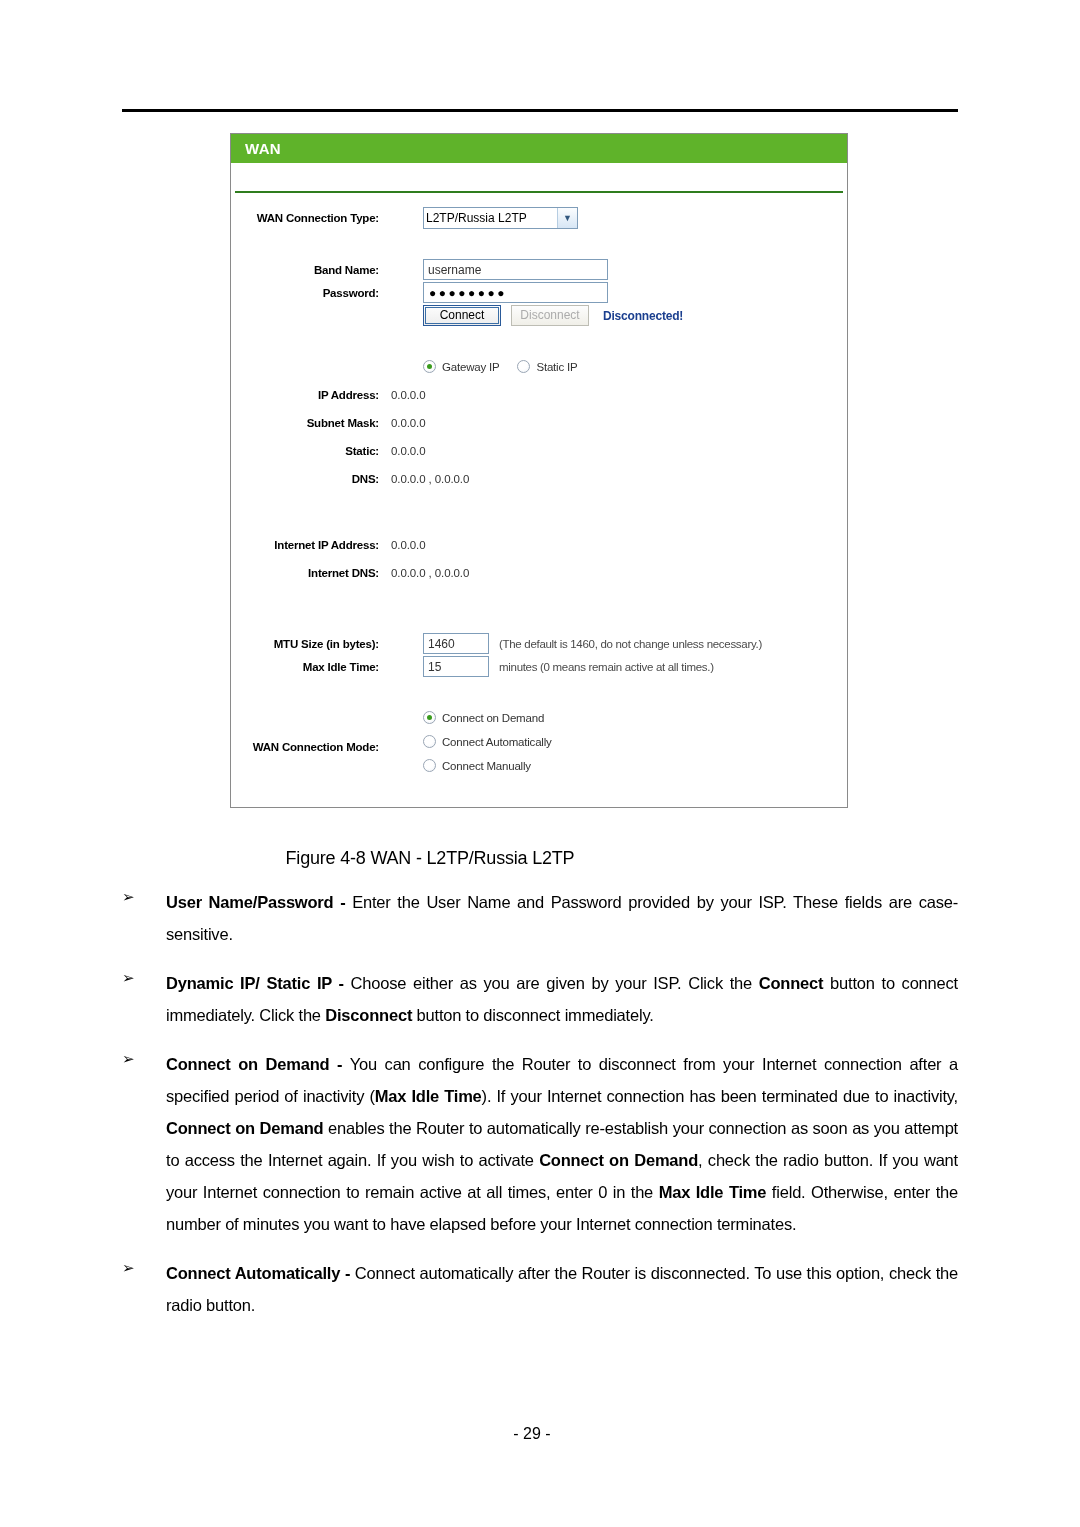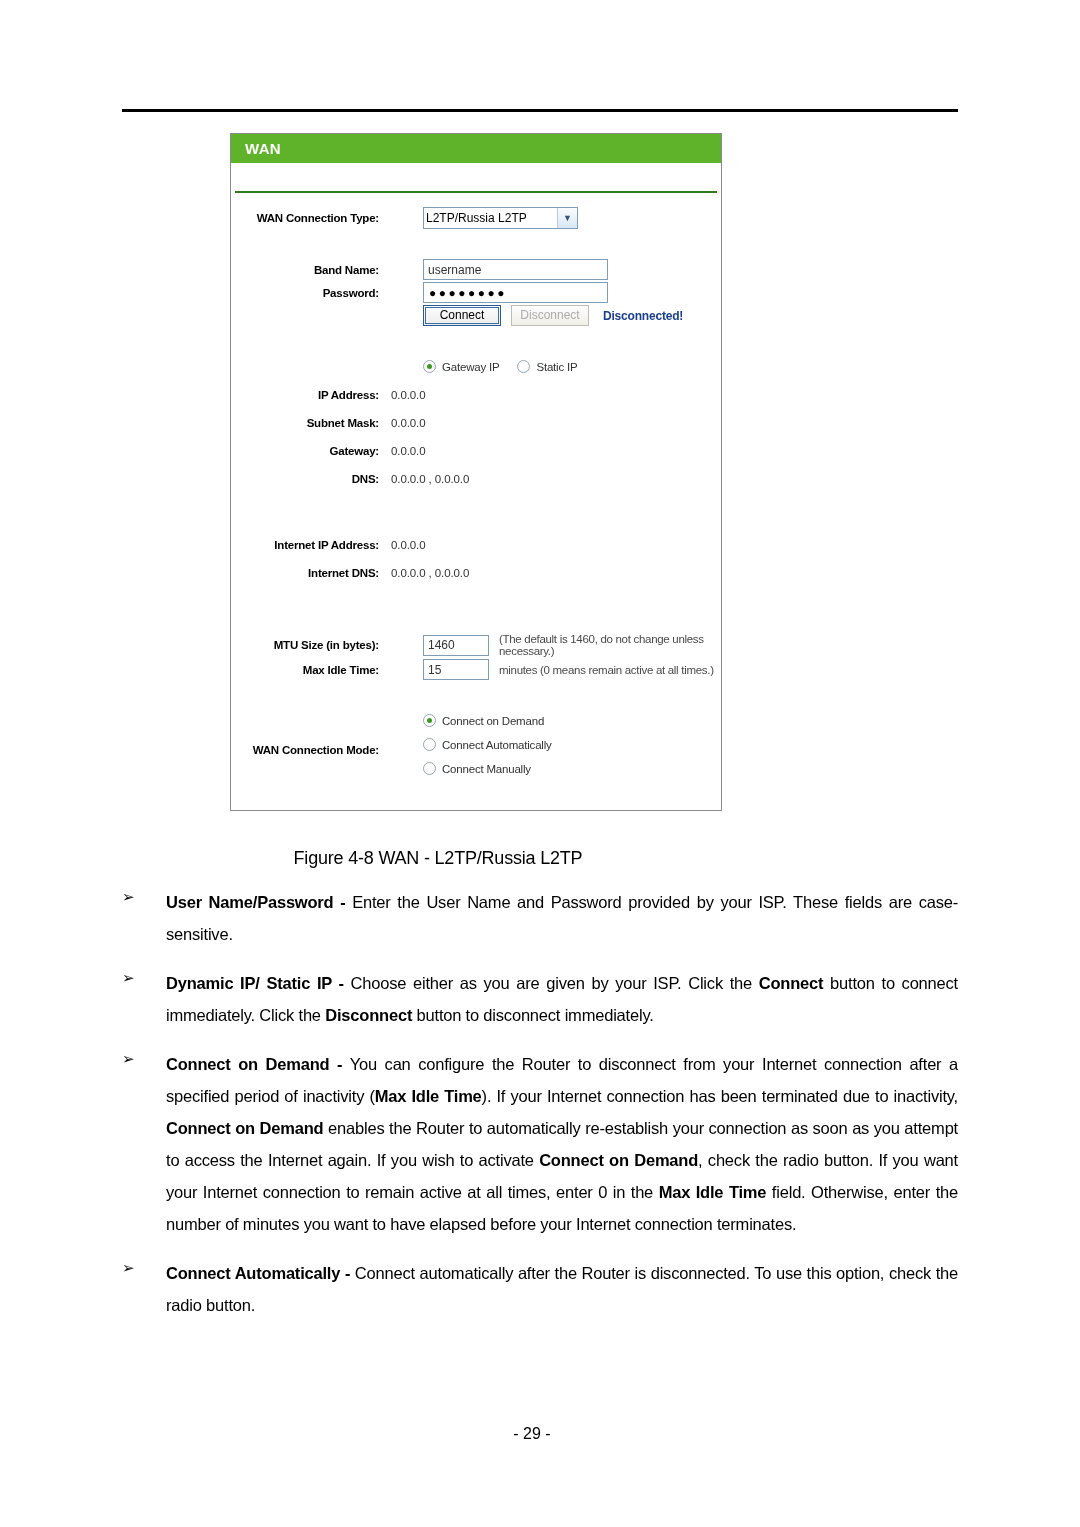--- a/index.html
+++ b/index.html
@@ -24,21 +24,21 @@
   .hdr-product{
     background:#000;color:#fff;font-size:17px;font-weight:bold;
     padding:3px 12px 4px 12px;letter-spacing:-0.1px;
   }
   .hdr-rule{
     position:absolute;left:0;top:33px;width:836px;height:3px;background:#000;
   }
 
   
   .panel{
-    position:absolute;left:230px;top:133px;width:492px;
+    position:absolute;left:230px;top:133px;width:618px;
     border:1px solid #8a8a8a;
     background:#ffffff;
     box-sizing:border-box;
   }
   .panel-title{
     background:#5fb32a;color:#ffffff;
     font-size:15px;font-weight:bold;
     padding:6px 0 6px 14px;
     letter-spacing:0.3px;
   }
@@ -155,21 +155,21 @@
   .panel-foot{
     border-top:1px solid #6fae6a;
     margin:0 6px;
     padding:11px 0 11px 0;
     text-align:center;
   }
   .foot-inner{padding-left:6px;}
 
   
   .caption{
-    position:absolute;left:8px;top:848px;width:860px;text-align:center;
+    position:absolute;left:0;top:848px;width:860px;text-align:center;
     font-size:18px;color:#000;letter-spacing:-0.2px;
   }
 
   
   .content{
     position:absolute;left:122px;top:886px;width:836px;
   }
   .bullet{
     display:flex;margin-bottom:17px;
   }
@@ -271,21 +271,21 @@
     </div>
     <div class="spacer12"></div>
 
     <div class="row">
       <div class="lbl">Subnet Mask:</div>
       <div class="val">0.0.0.0</div>
     </div>
     <div class="spacer12"></div>
 
     <div class="row">
-      <div class="lbl">Gateway:</div>
+      <div class="lbl">Static:</div>
       <div class="val">0.0.0.0</div>
     </div>
     <div class="spacer12"></div>
 
     <div class="row">
       <div class="lbl">DNS:</div>
       <div class="val">0.0.0.0 , 0.0.0.0</div>
     </div>
 
     <div class="spacer30"></div>

